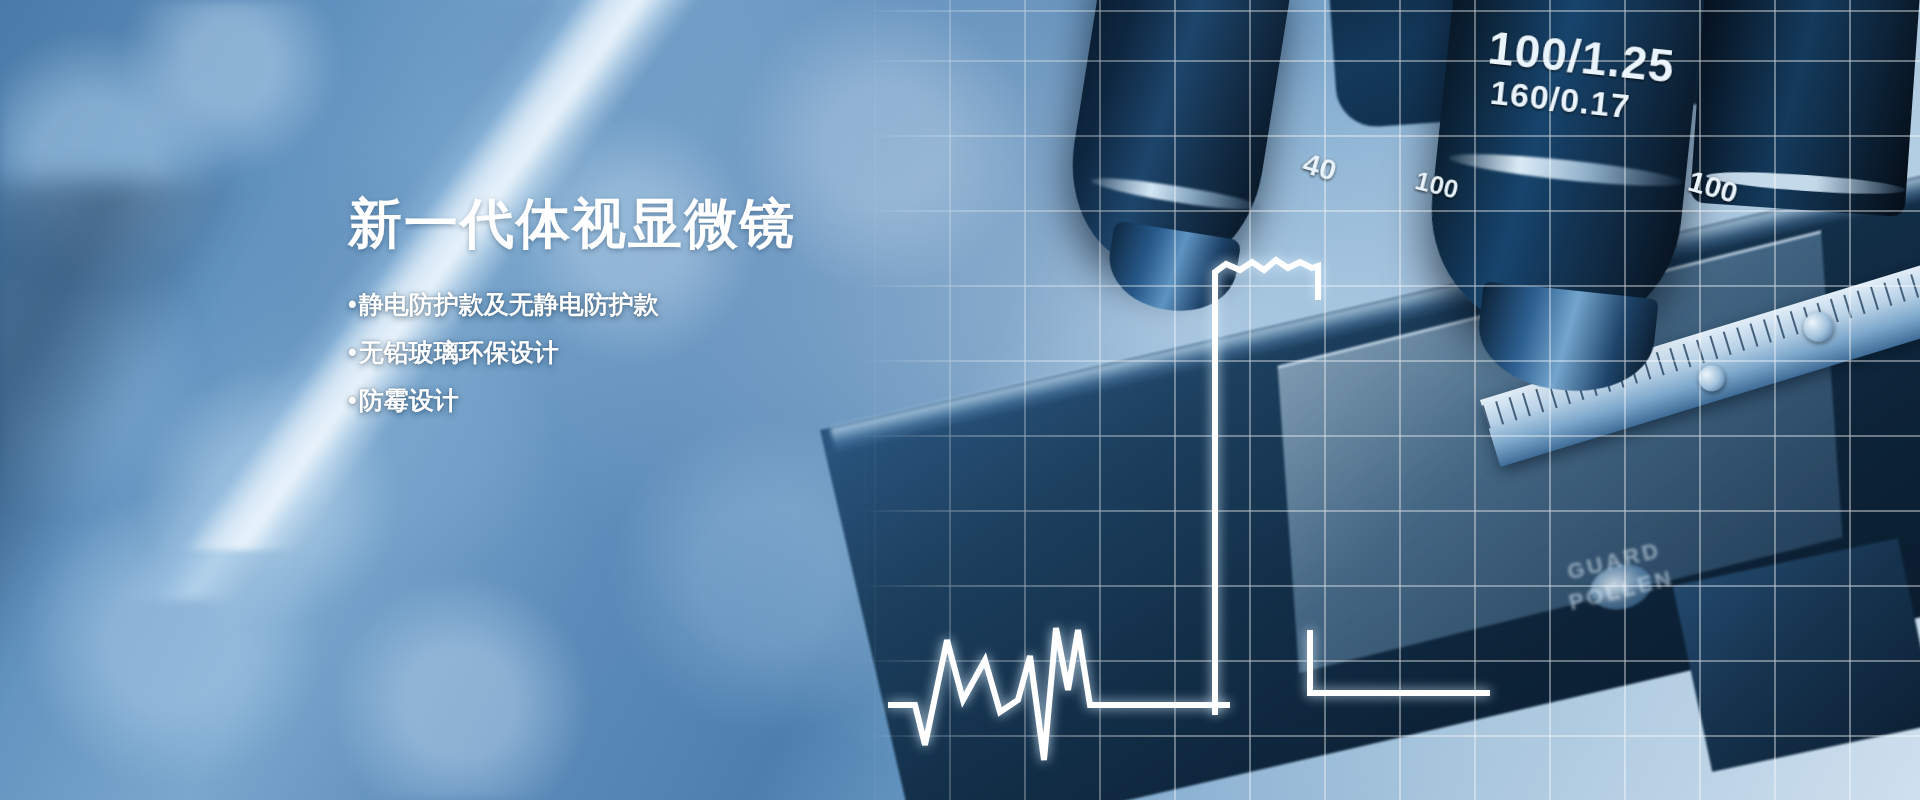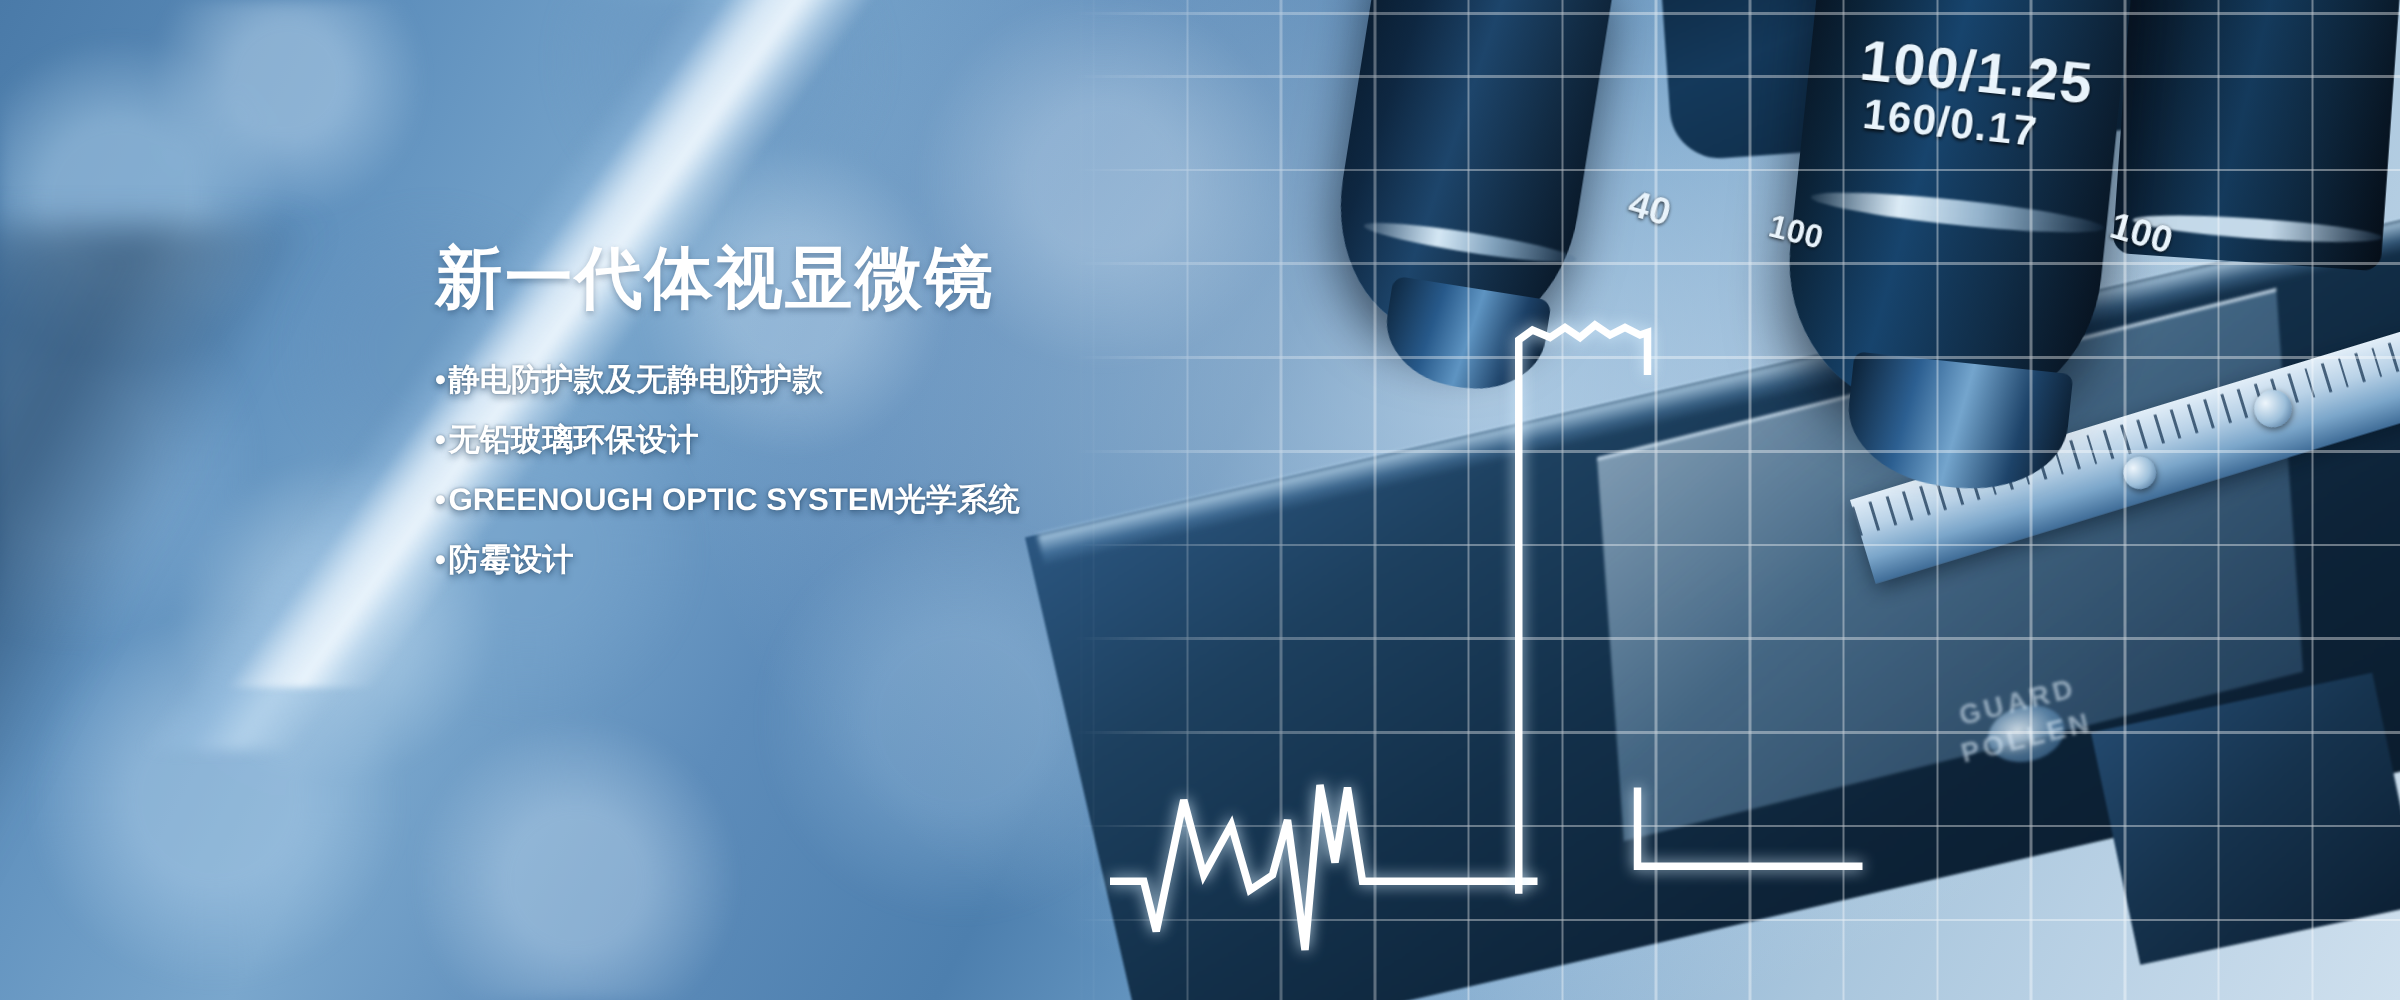--- a/index.html
+++ b/index.html
@@ -391,18 +391,17 @@
                L 1310 693
                L 1490 693"></path>
     </svg>
   </div>
 
   <div class="copy">
     <h1 class="headline">新一代体视显微镜</h1>
     <ul class="bullets">
       <li><span class="dot">•</span><span>静电防护款及无静电防护款</span></li>
       <li><span class="dot">•</span><span>无铅玻璃环保设计</span></li>
-      <li><span class="dot">•</span><span>GREENOUGH OPTIC SYSTEM光学系统</span></li>
       <li><span class="dot">•</span><span>防霉设计</span></li>
     </ul>
   </div>
 
 </div>
 
 </body></html>

